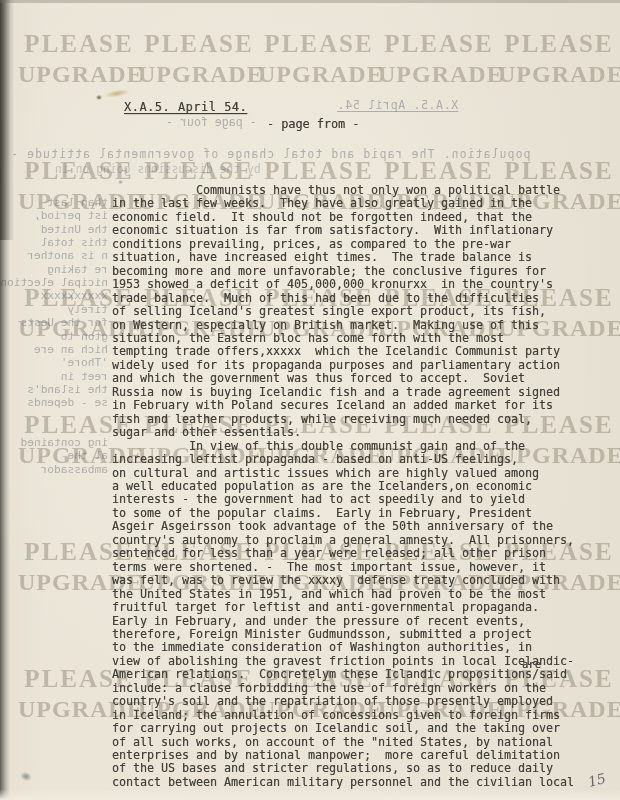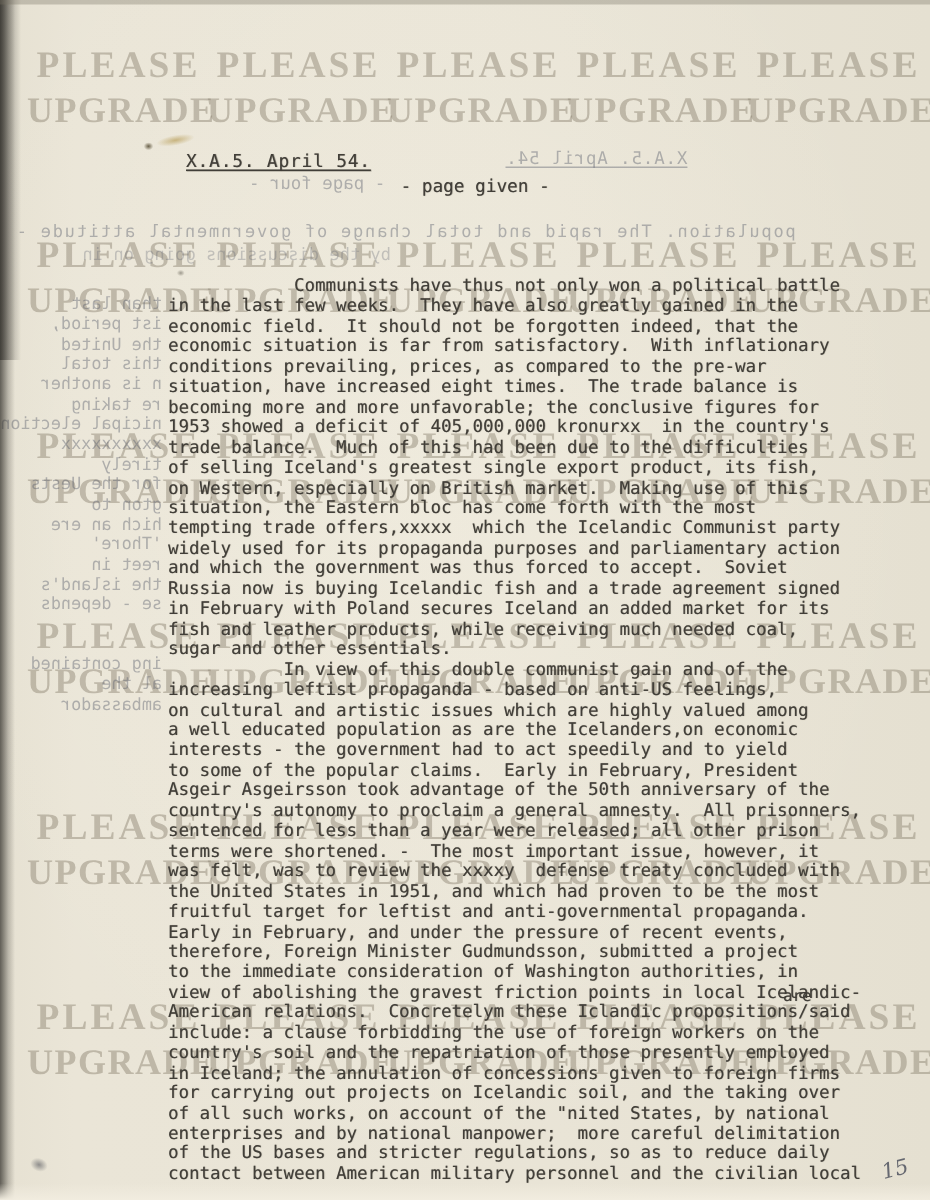--- a/index.html
+++ b/index.html
@@ -211,21 +211,21 @@
         <div class="bleed-frag mirror" style="top: 382.9px;">the island's</div>
         <div class="bleed-frag mirror" style="top: 396.25px;">se - depends</div>
         <div class="bleed-frag mirror" style="top: 436px;">ing contained</div>
         <div class="bleed-frag mirror" style="top: 449.35px;">al the</div>
         <div class="bleed-frag mirror" style="top: 462.7px;">ambassador</div>
       </div>
   </div>
 
   <div class="text-layer">
     <div class="header-ref tw">X.A.5. April 54.</div>
-    <div class="page-label tw">- page given -</div>
+    <div class="page-label tw">- page from -</div>
     <pre class="body-text tw">            Communists have thus not only won a political battle
 in the last few weeks.  They have also greatly gained in the
 economic field.  It should not be forgotten indeed, that the
 economic situation is far from satisfactory.  With inflationary
 conditions prevailing, prices, as compared to the pre-war
 situation, have increased eight times.  The trade balance is
 becoming more and more unfavorable; the conclusive figures for
 1953 showed a deficit of 405,000,000 kronurxx  in the country's
 trade balance.  Much of this had been due to the difficulties
 of selling Iceland's greatest single export product, its fish,

